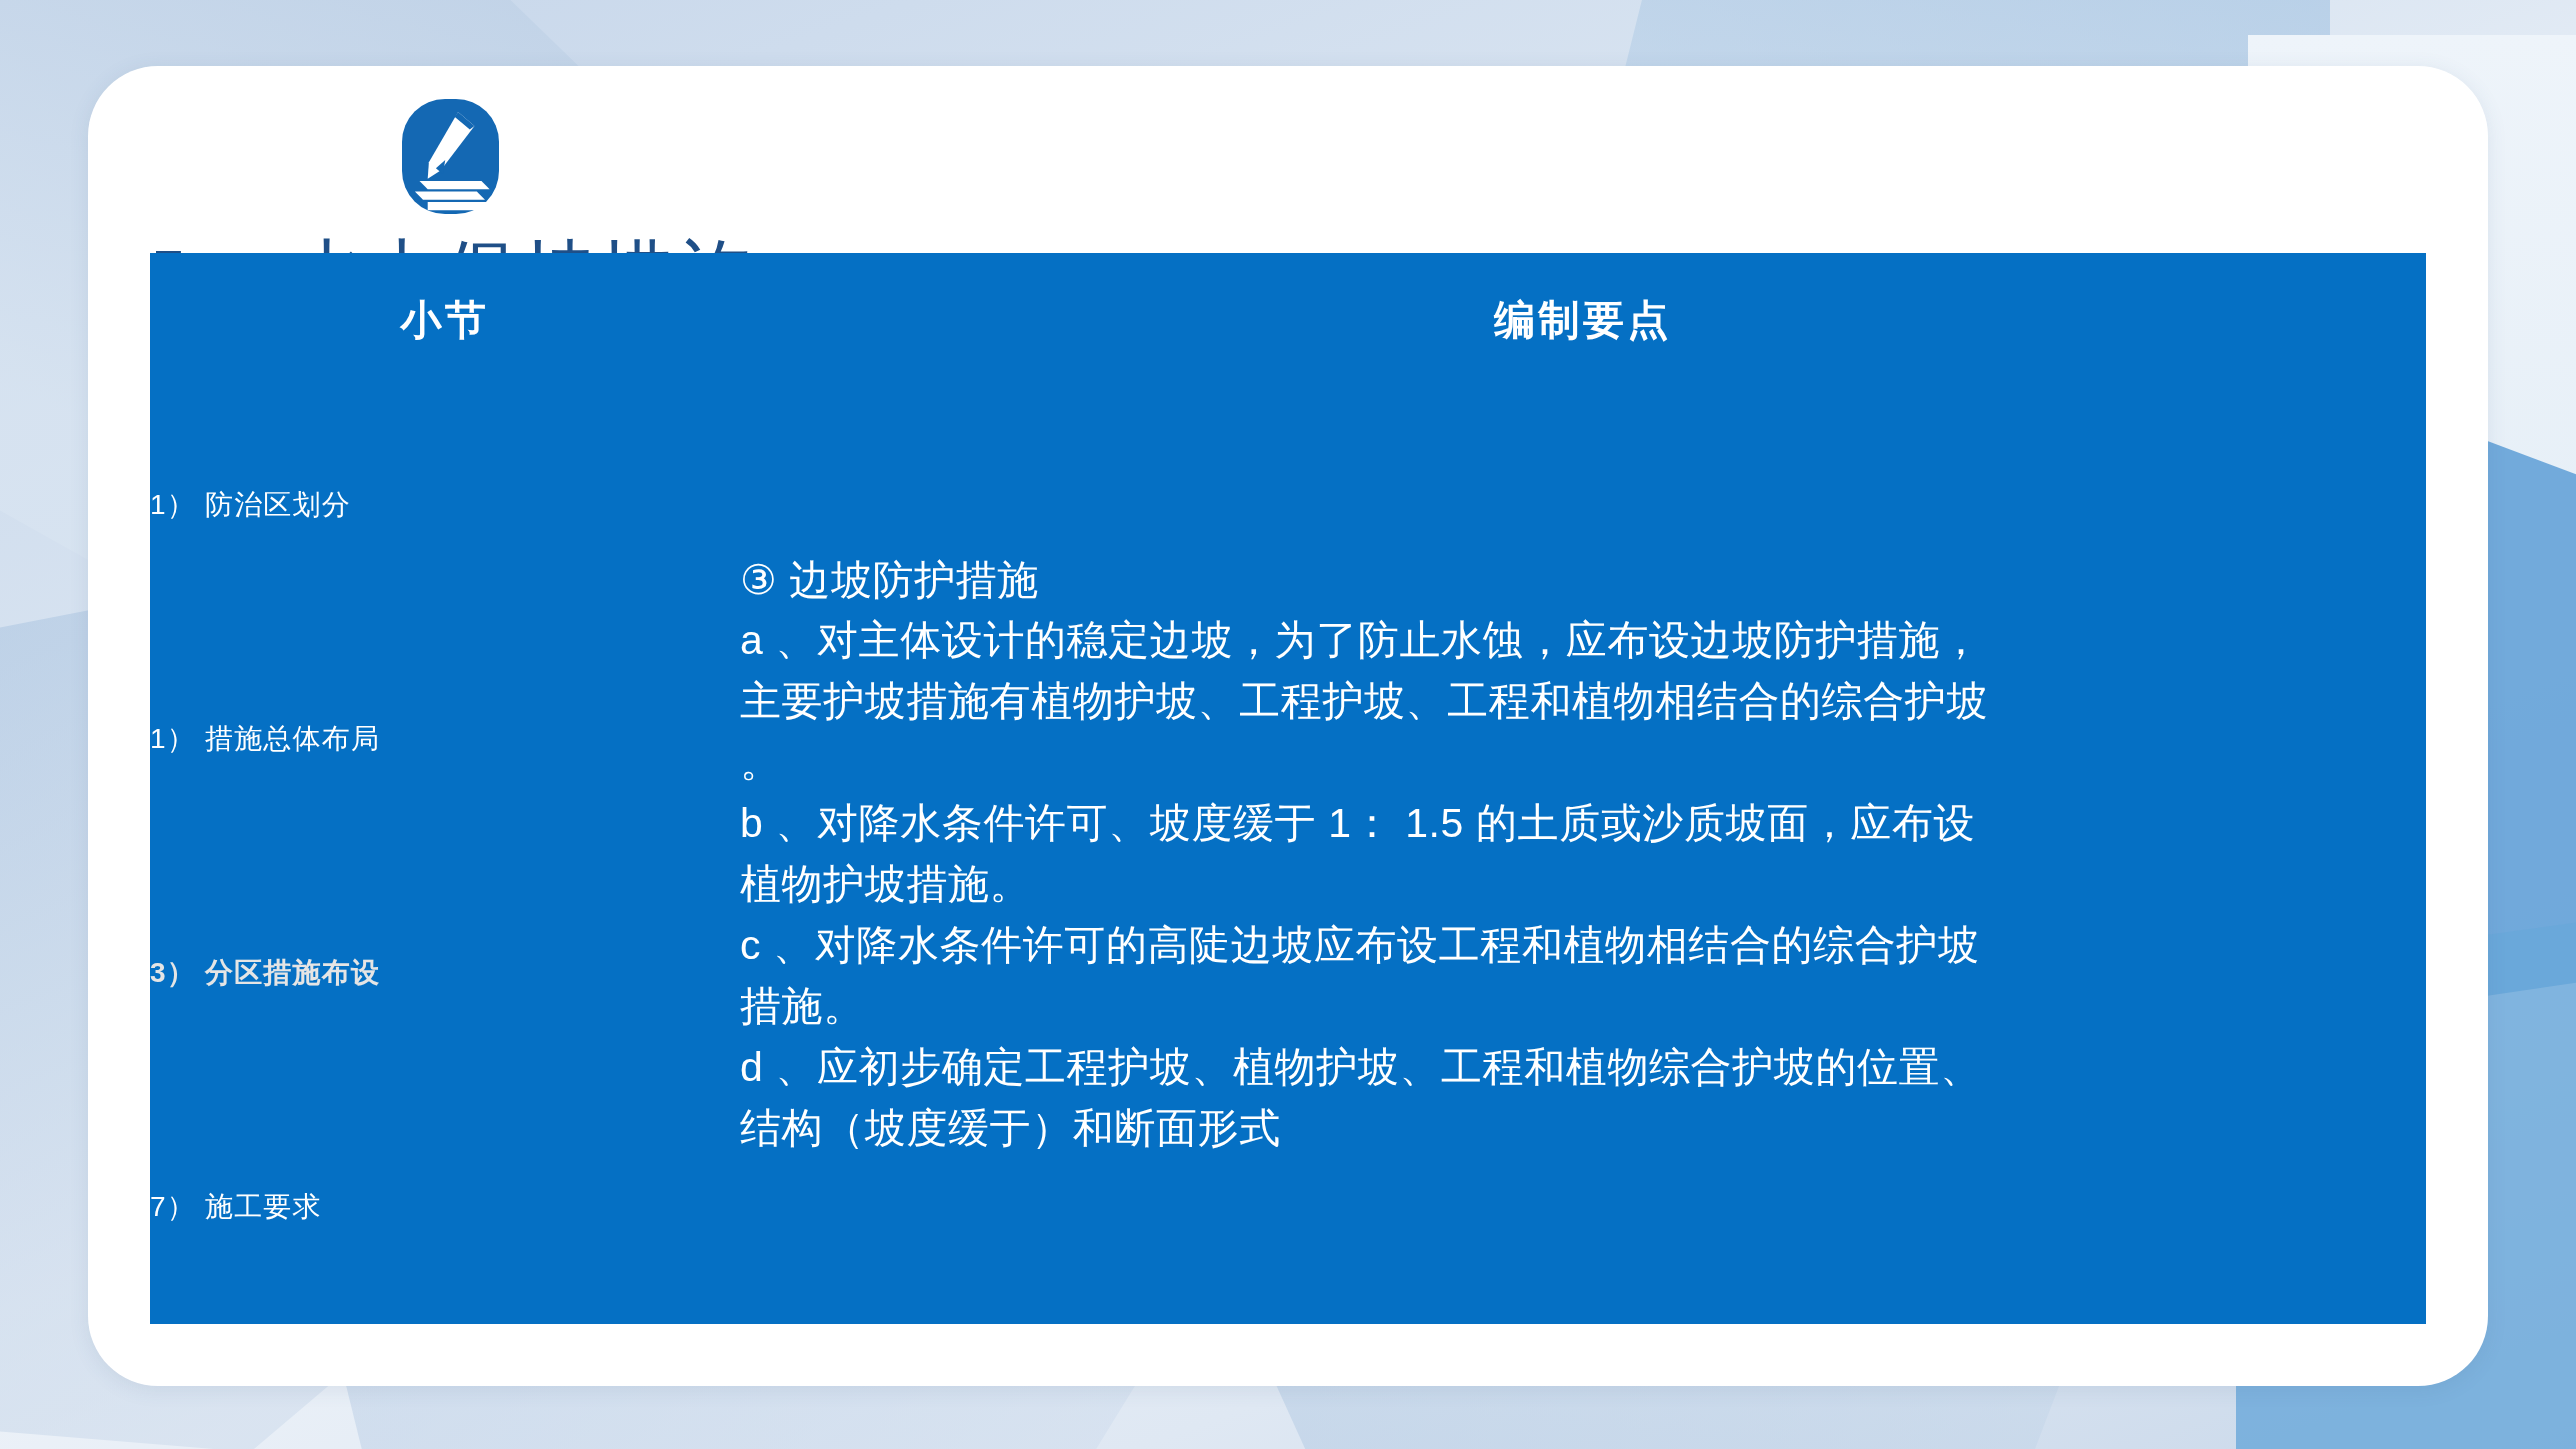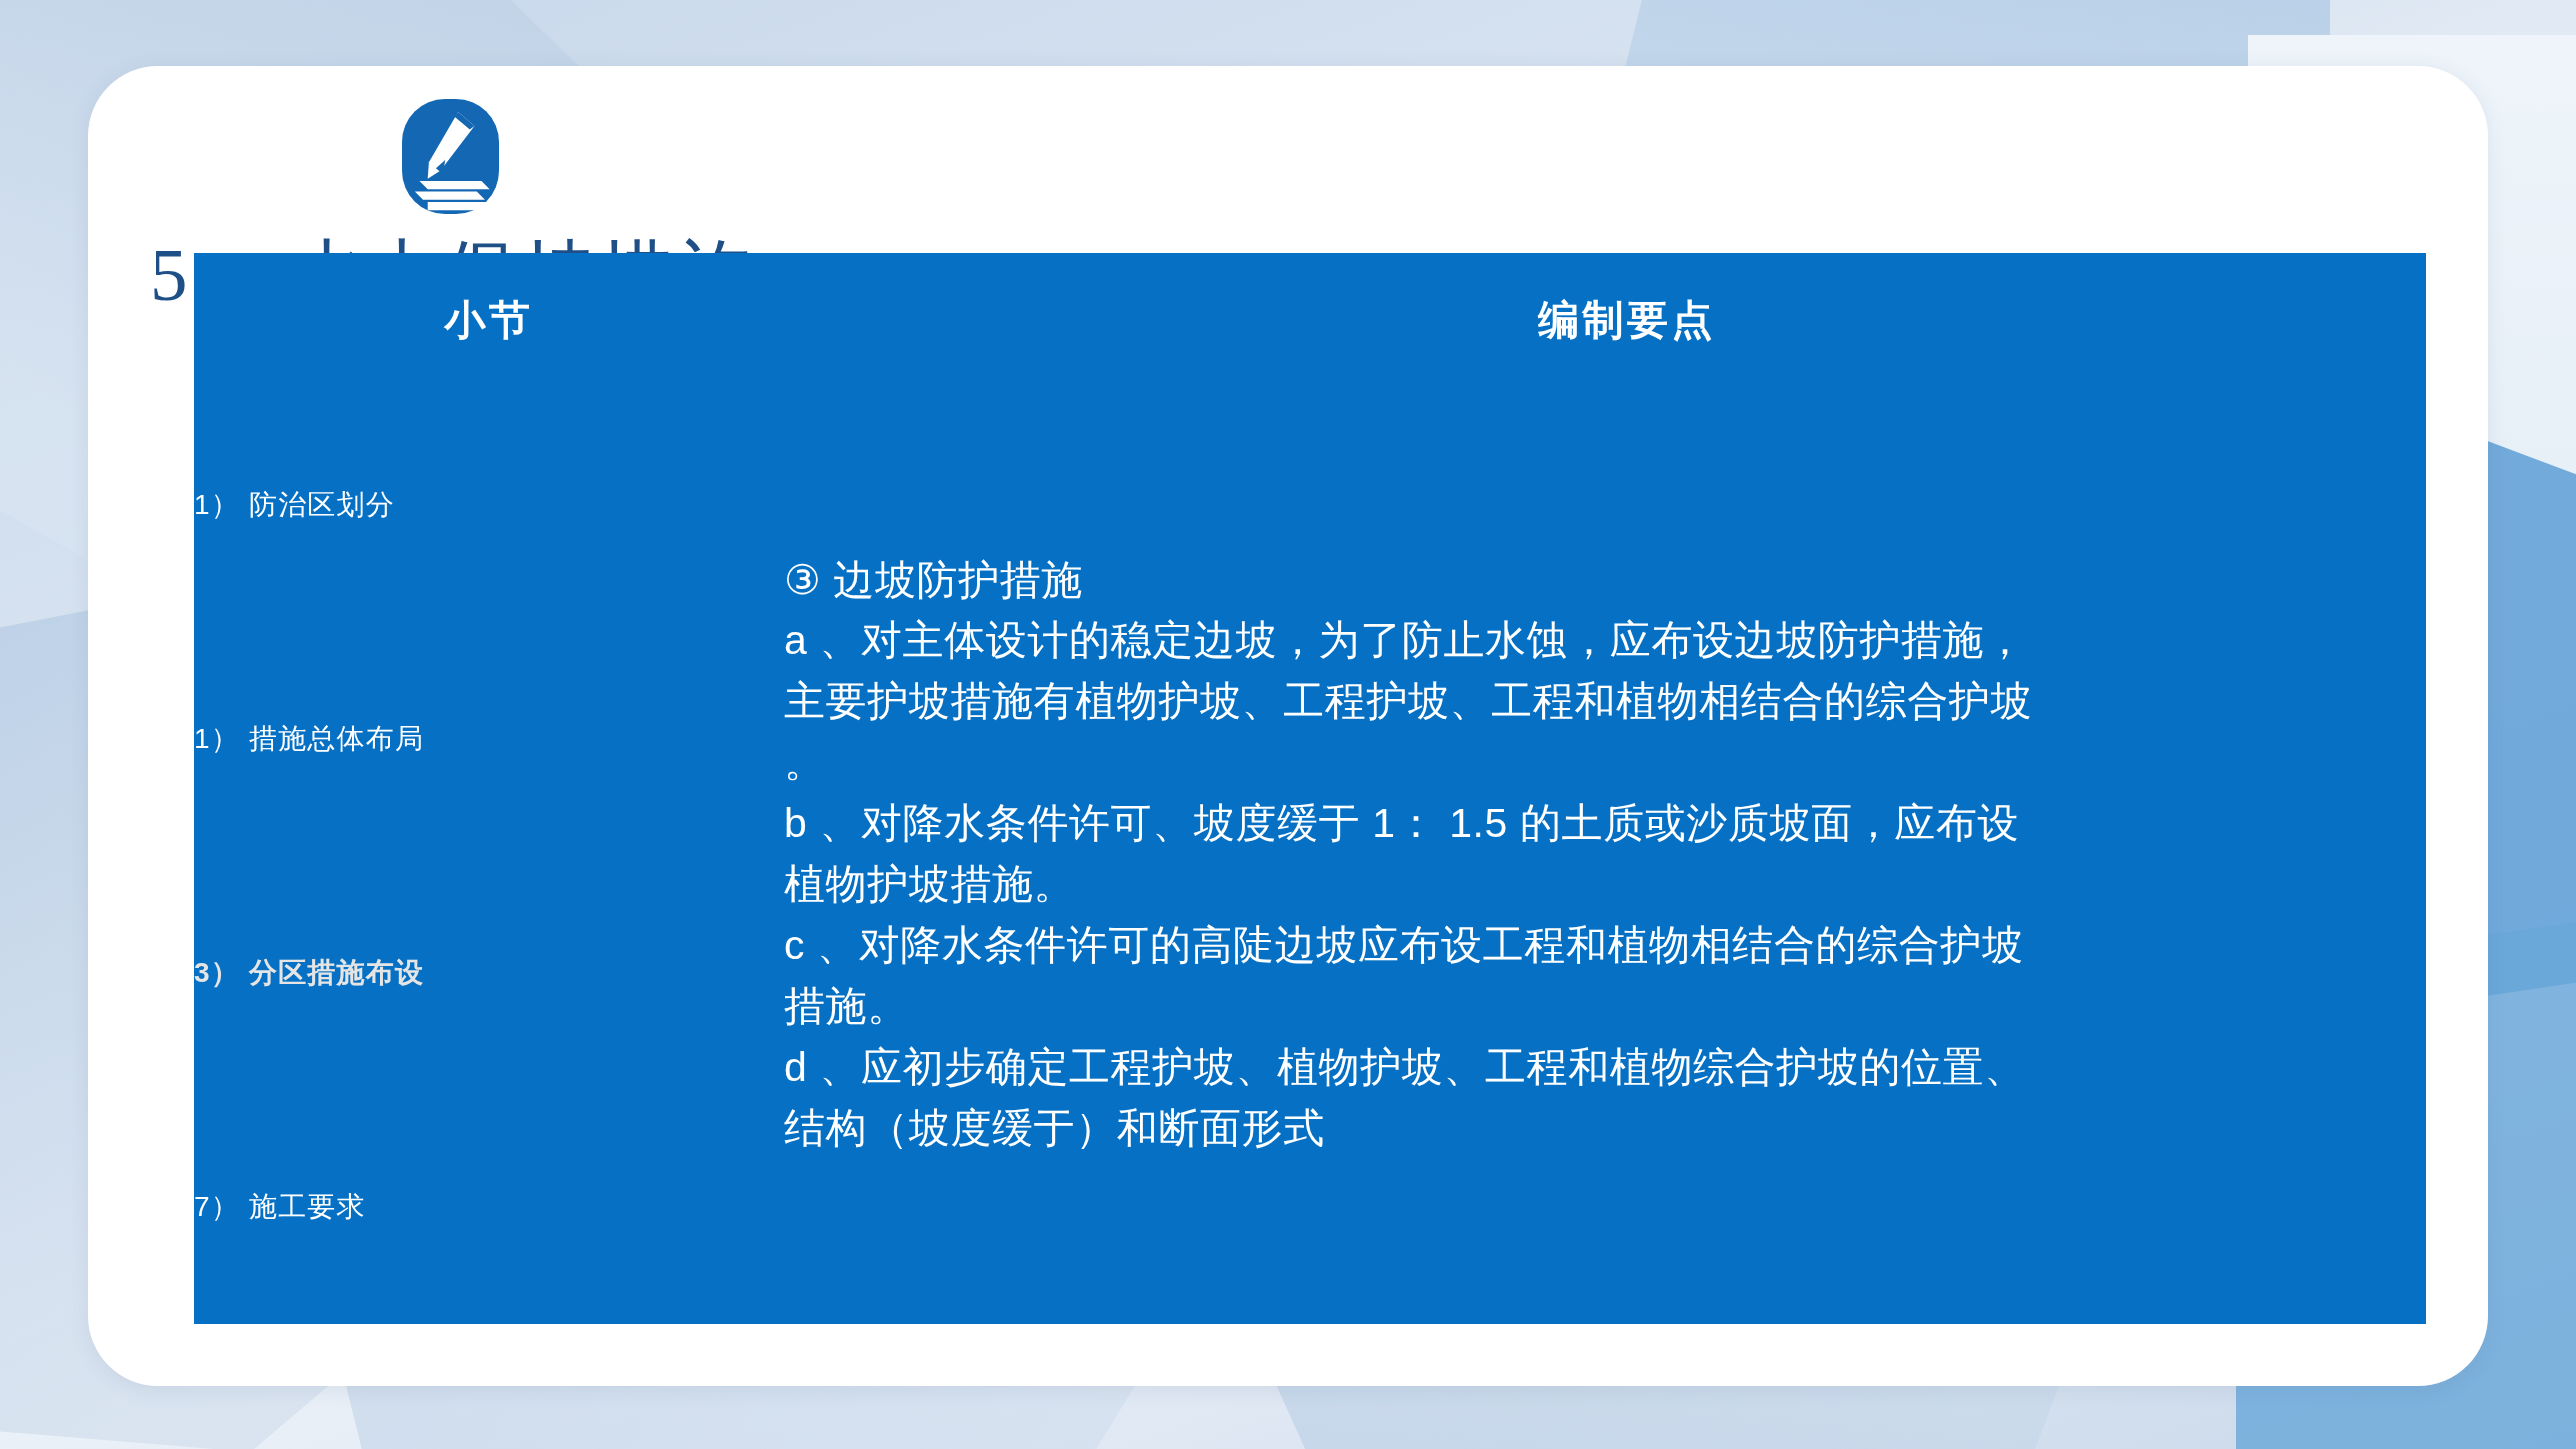--- a/index.html
+++ b/index.html
@@ -126,21 +126,20 @@
     left: 62px;
     top: 187px;
     width: 2276px;
     height: 1104px;
     overflow: hidden;
   }
   .tbl {
     width: 2276px;
     border-collapse: collapse;
     table-layout: fixed;
-    margin-left: 44px;
   }
   .tbl col.c1 { width: 590px; }
   .tbl col.c2 { width: 1686px; }
 
   .tbl th, .tbl td {
     background: #0570c4;
     color: #ffffff;
     vertical-align: middle;
     padding: 0;
     border: none;

